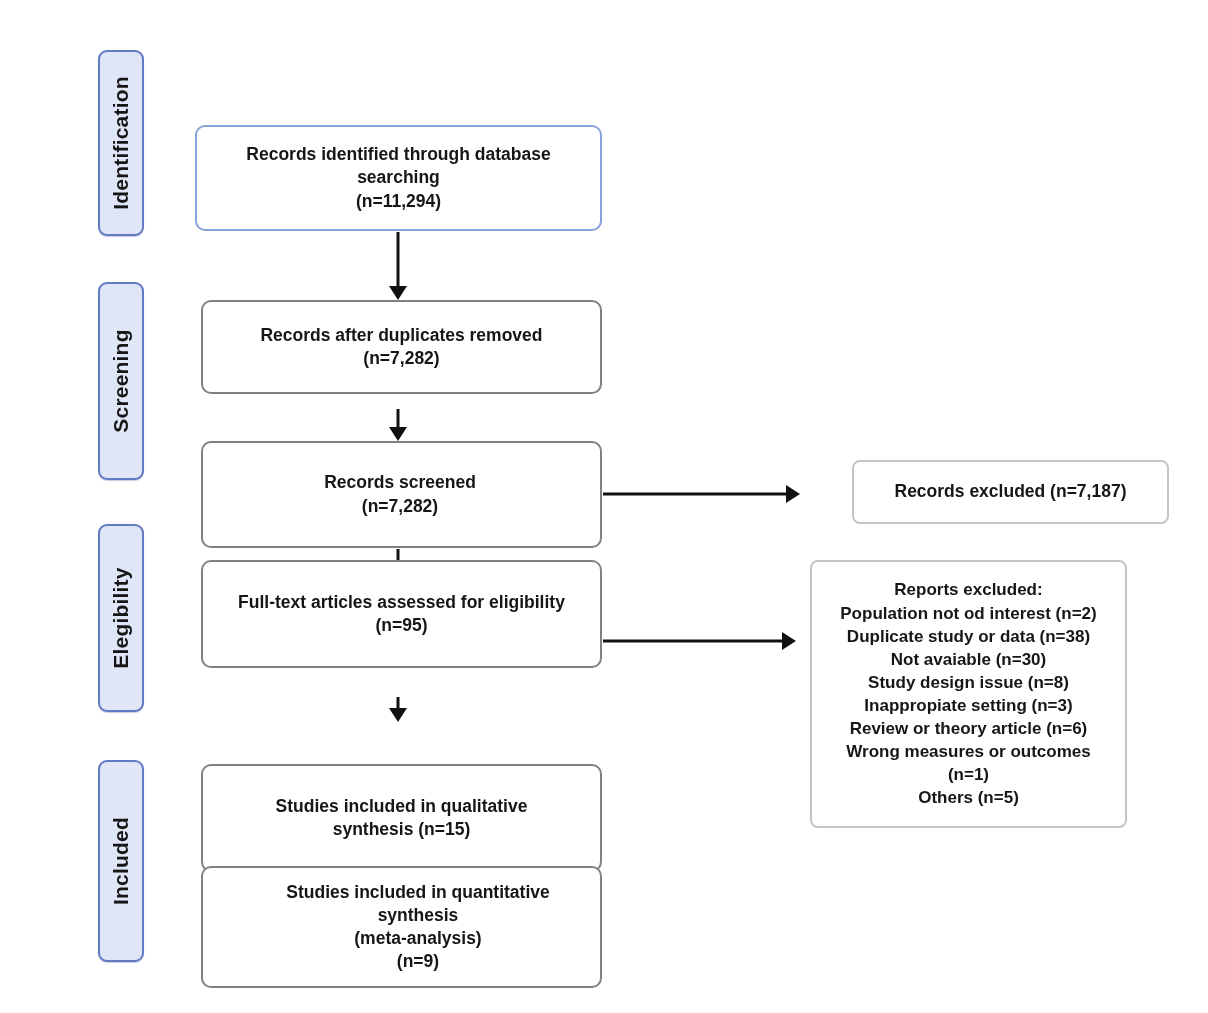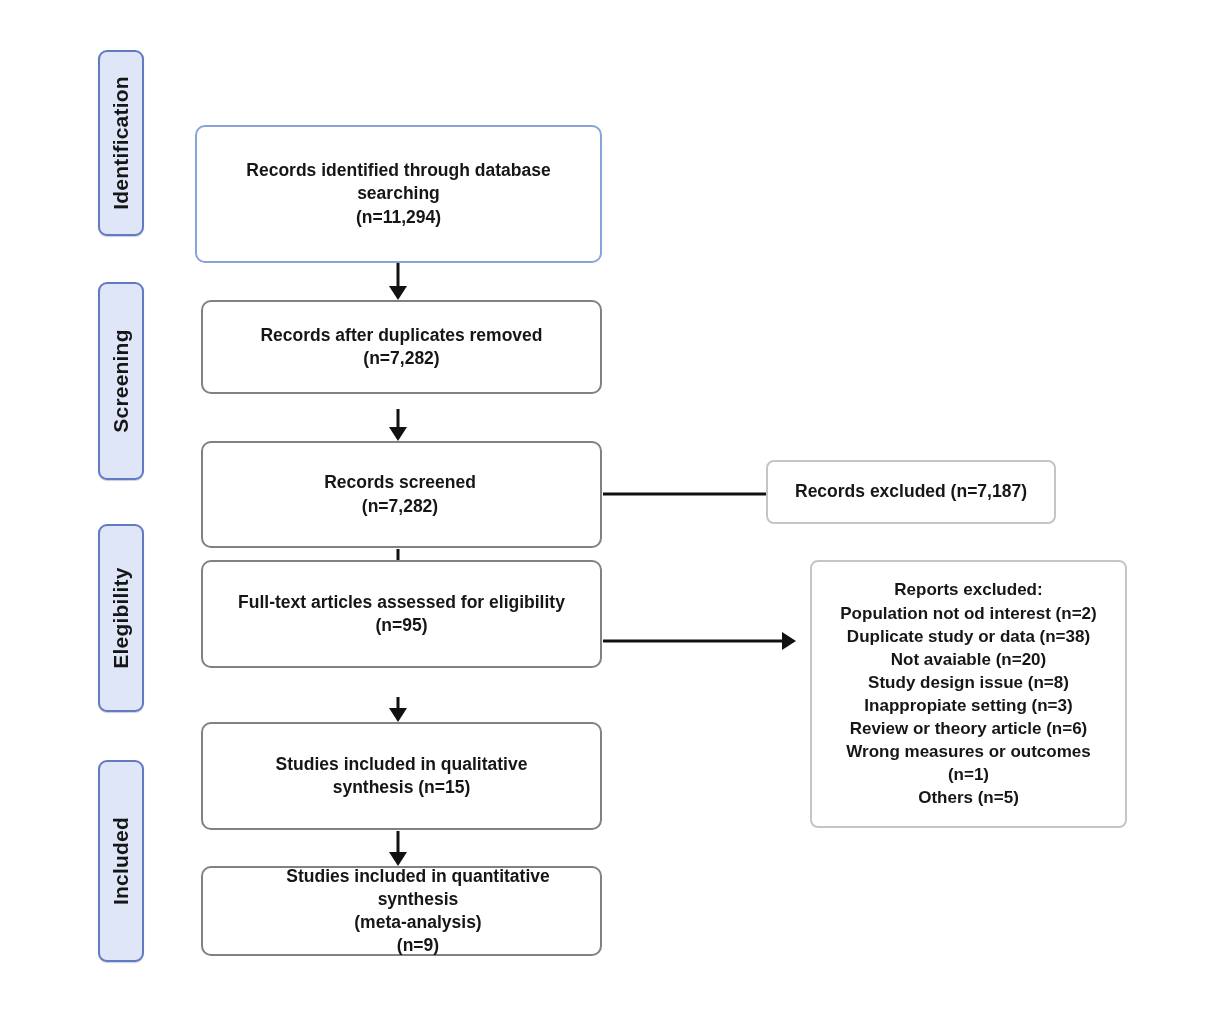--- a/index.html
+++ b/index.html
@@ -71,28 +71,28 @@
     font-weight: bold;
     font-size: 17.5px;
     line-height: 1.32;
     color: var(--text);
     white-space: pre-line;
     padding: 6px 10px;
   }
   .fbox.blue  { border-color: var(--identified-border); }
   .fbox.side  { border: 2px solid var(--side-border); border-radius: 8px; }
 
-  .box-identified   { left: 195px; top: 125px; width: 407px; height: 138px; }
+  .box-identified   { left: 195px; top: 125px; width: 407px; height: 106px; }
   .box-duplicates   { left: 201px; top: 300px; width: 401px; height: 94px; }
   .box-screened     { left: 201px; top: 441px; width: 401px; height: 107px; padding-left: 7px; }
   .box-fulltext     { left: 201px; top: 560px; width: 401px; height: 108px; }
-  .box-qualitative  { left: 201px; top: 722px; width: 401px; height: 108px; }
-  .box-quantitative { left: 201px; top: 866px; width: 401px; height: 90px; padding-left: 43px; }
+  .box-qualitative  { left: 201px; top: 764px; width: 401px; height: 108px; }
+  .box-quantitative { left: 201px; top: 866px; width: 401px; height: 122px; padding-left: 43px; }
 
-  .box-records-excluded { left: 766px; top: 460px; width: 290px; height: 64px; }
+  .box-records-excluded { left: 852px; top: 460px; width: 317px; height: 64px; }
   .box-reports-excluded { left: 810px; top: 560px; width: 317px; height: 268px; font-size: 17px; line-height: 1.36; }
 </style>
 </head>
 <body>
 
 <div class="canvas">
 
   <svg class="arrow-layer" viewBox="0 0 1208 1013">
     <g>
       <line x1="398" y1="232" x2="398" y2="287"></line>
@@ -165,21 +165,21 @@
 (n=9)</span>
   </div>
 
   <div class="fbox side box-records-excluded">
     <span>Records excluded (n=7,187)</span>
   </div>
   <div class="fbox side box-reports-excluded">
     <span>Reports excluded:
 Population not od interest (n=2)
 Duplicate study or data (n=38)
-Not avaiable (n=20)
+Not avaiable (n=30)
 Study design issue (n=8)
 Inappropiate setting (n=3)
 Review or theory article (n=6)
 Wrong measures or outcomes
 (n=1)
 Others (n=5)</span>
   </div>
 
 </div>
 

